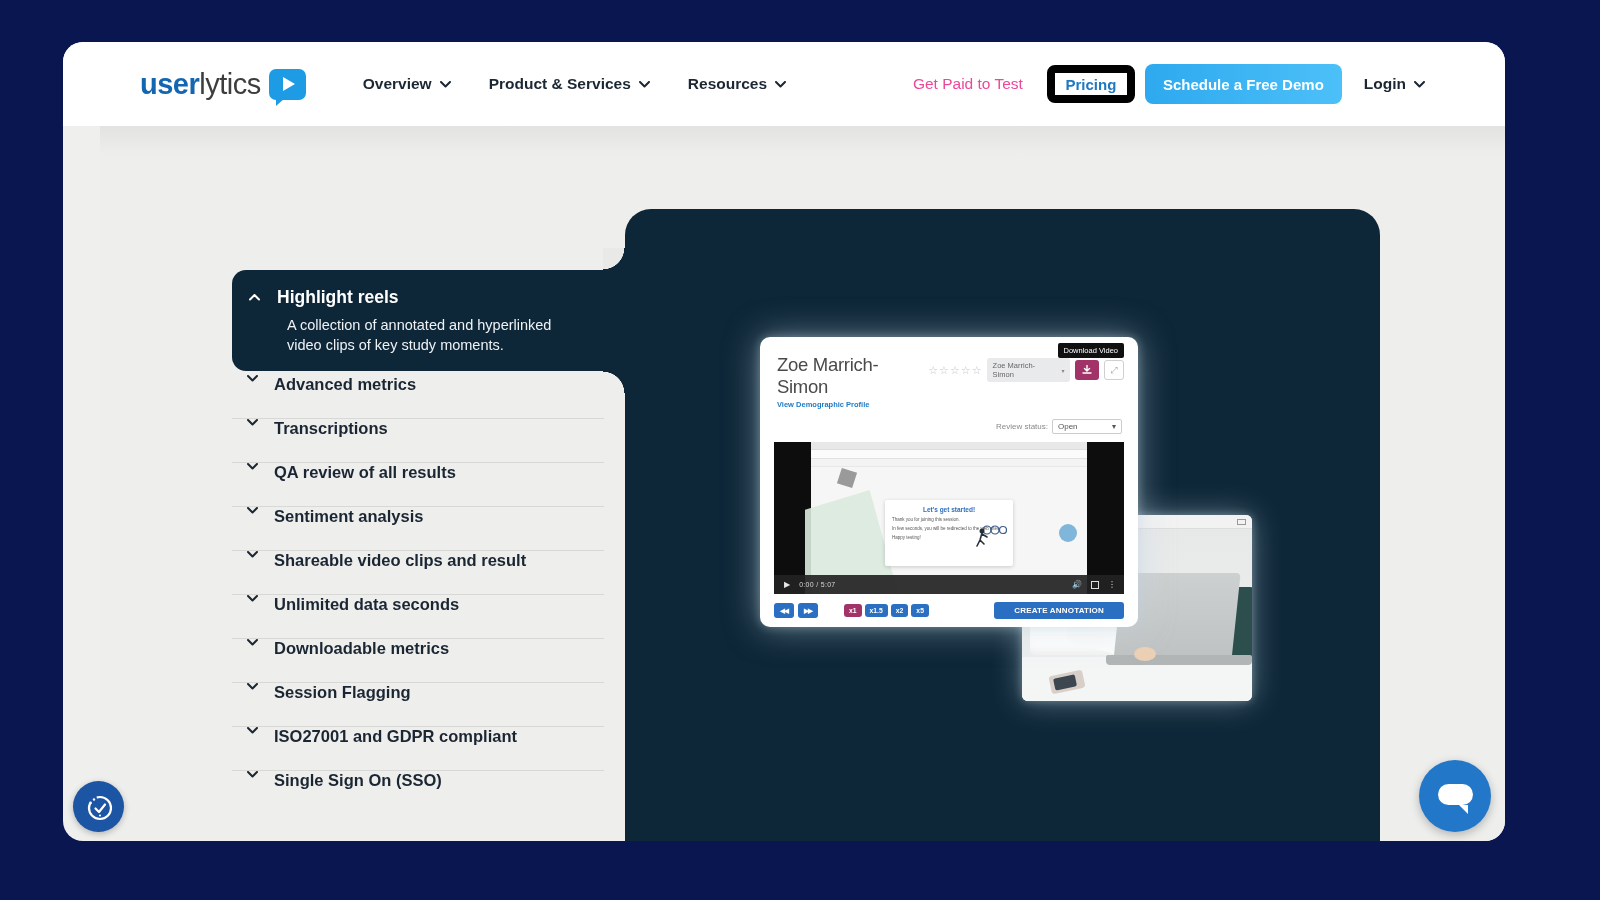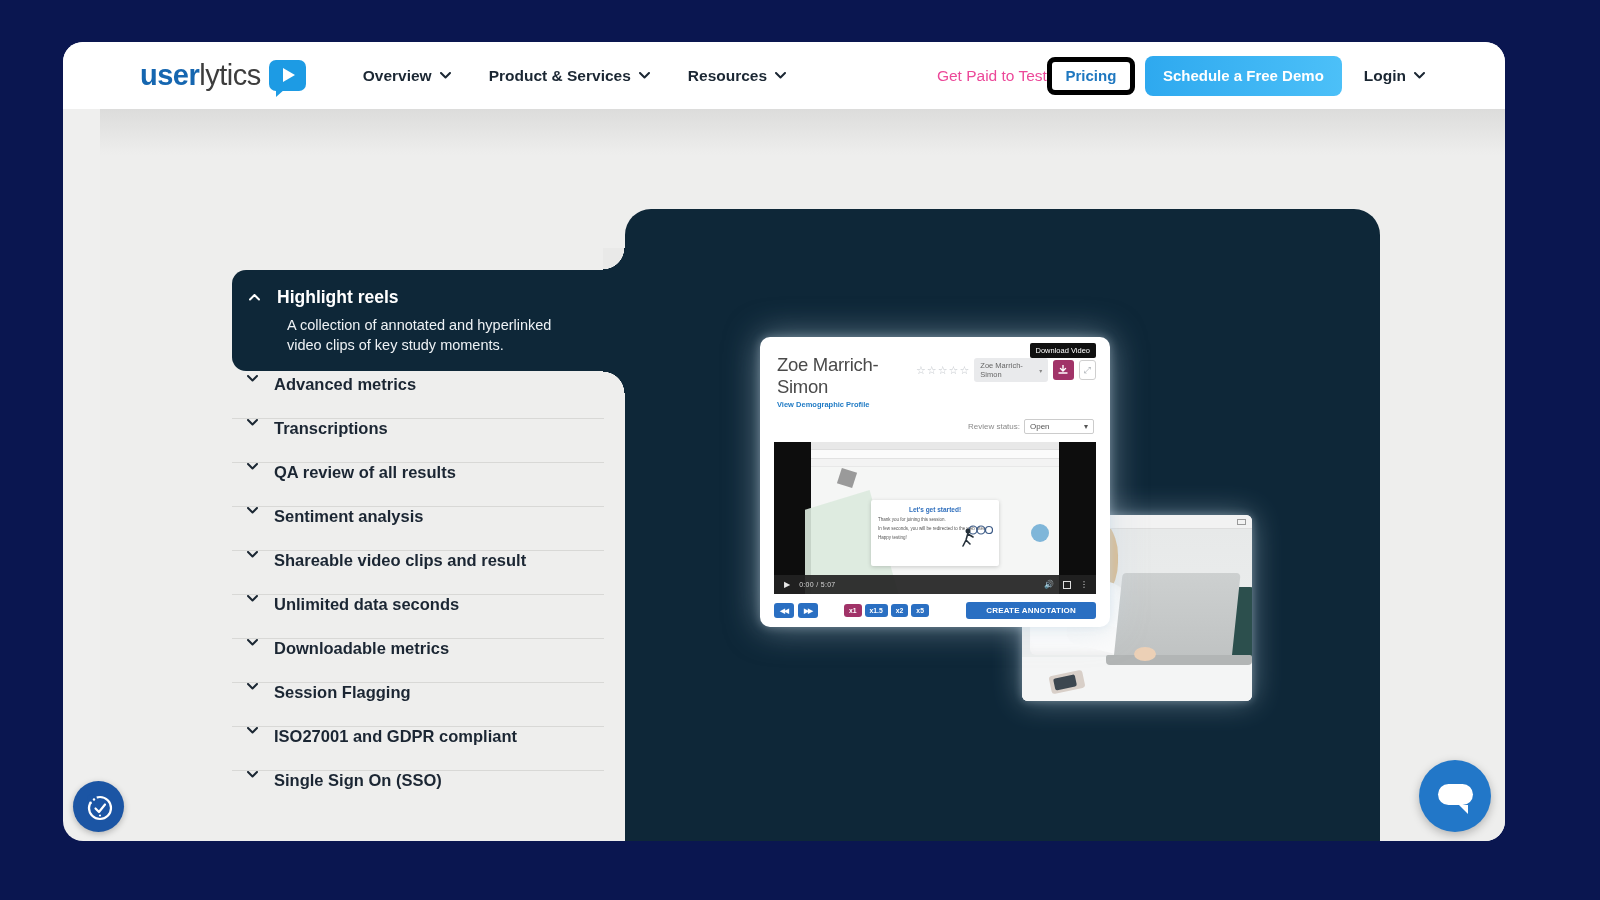--- a/index.html
+++ b/index.html
@@ -3,41 +3,41 @@
 <meta charset="utf-8">
 <style>
   * { margin:0; padding:0; box-sizing:border-box; }
   html,body { width:1600px; height:900px; overflow:hidden; }
   body { background:#0a1650; font-family:"Liberation Sans", sans-serif; position:relative; }
 
   .card { position:absolute; left:63px; top:42px; width:1442px; height:799px;
           background:#efefee; border-radius:20px; overflow:hidden; }
 
   
-  .header { position:absolute; left:0; top:0; width:100%; height:67px; background:#ffffff;
+  .header { position:absolute; left:0; top:0; width:100%; height:84px; background:#ffffff;
             display:flex; align-items:center; z-index:5; }
   .logo { display:flex; align-items:baseline; margin-left:77px; cursor:pointer; }
   .logo .b1 { font-size:29px; font-weight:700; color:#1566b0; letter-spacing:-0.5px; }
   .logo .b2 { font-size:29px; font-weight:300; color:#3d3d3d; letter-spacing:-0.5px; }
   .logo-bubble { width:37px; height:31px; background:#1d9be4; border-radius:7px; margin-left:8px;
                  position:relative; align-self:center; }
   .logo-bubble:after { content:""; position:absolute; left:7px; bottom:-6px; width:0; height:0;
                  border-left:9px solid #1d9be4; border-bottom:8px solid transparent; }
   .logo-bubble .tri { position:absolute; left:14px; top:8px; width:0; height:0;
                  border-left:12px solid #ffffff; border-top:7px solid transparent; border-bottom:7px solid transparent; }
 
   .nav { display:flex; align-items:center; gap:38px; margin-left:57px; }
   .nav-item { display:flex; align-items:center; gap:8px; font-size:15.5px; font-weight:700;
               color:#1b2733; cursor:pointer; }
   .chev { width:11px; height:7px; }
   .chev polyline { fill:none; stroke:#1b2733; stroke-width:2; stroke-linecap:round; stroke-linejoin:round; }
 
   .header-right { margin-left:auto; margin-right:80px; display:flex; align-items:center; }
   .get-paid { font-size:15.5px; font-weight:400; color:#ec4899; cursor:pointer; }
-  .btn-pricing { width:88px; height:38px; border:5px solid #000000; border-radius:8px;
+  .btn-pricing { margin-left:24px; width:88px; height:38px; border:8px solid #000000; border-radius:8px;
                  background:#fff; color:#1f78c0; font-size:15px; font-weight:700;
                  display:flex; align-items:center; justify-content:center; cursor:pointer; }
   .btn-demo { margin-left:10px; height:40px; padding:0 18px; border-radius:8px;
               background:linear-gradient(90deg,#2ea9ef,#4cc0f8); color:#fff; font-size:15px; font-weight:700;
               display:flex; align-items:center; justify-content:center; cursor:pointer; }
   .login { margin-left:22px; display:flex; align-items:center; gap:8px; font-size:15.5px;
            font-weight:700; color:#1b2733; cursor:pointer; }
 
   
   .content { position:absolute; left:0; top:67px; width:100%; height:732px;
@@ -58,21 +58,21 @@
   .acc-desc { margin-left:38px; margin-top:7px; width:292px; font-size:14.5px; line-height:1.38;
               color:#eef2f5; }
 
   .acc-list { position:absolute; left:132px; top:266px; width:372px; }
   .acc-item { height:44px; display:flex; align-items:flex-start; gap:16px; padding-left:15px;
               border-bottom:1px solid #d8d8d6; cursor:pointer; }
   .acc-item:last-child { border-bottom:none; }
   .acc-item .lbl { font-size:16.5px; font-weight:700; color:#1b2633; }
 
   
-  .player { position:absolute; left:660px; top:228px; width:350px; height:290px; background:#ffffff;
+  .player { position:absolute; left:660px; top:228px; width:378px; height:290px; background:#ffffff;
             border-radius:10px; box-shadow:0 0 34px rgba(196,214,228,.5), 0 0 10px rgba(196,214,228,.4);
             z-index:3; font-family:"Liberation Sans", sans-serif; }
   .tooltip { position:absolute; right:14px; top:6px; background:#101010; color:#fff; font-size:7.5px;
              padding:3px 6px; border-radius:2px; }
   .p-head { display:flex; align-items:flex-start; padding:17px 14px 4px 17px; }
   .p-name { font-size:18.5px; color:#4a4a4a; letter-spacing:-0.3px; }
   .p-link { font-size:7.5px; color:#1f7ac4; font-weight:700; margin-top:2px; cursor:pointer; }
   .p-head-right { margin-left:auto; display:flex; align-items:center; gap:5px; margin-top:4px; }
   .stars { display:flex; gap:1px; }
   .star { font-size:11px; color:#c3c7cc; line-height:1; cursor:pointer; }

